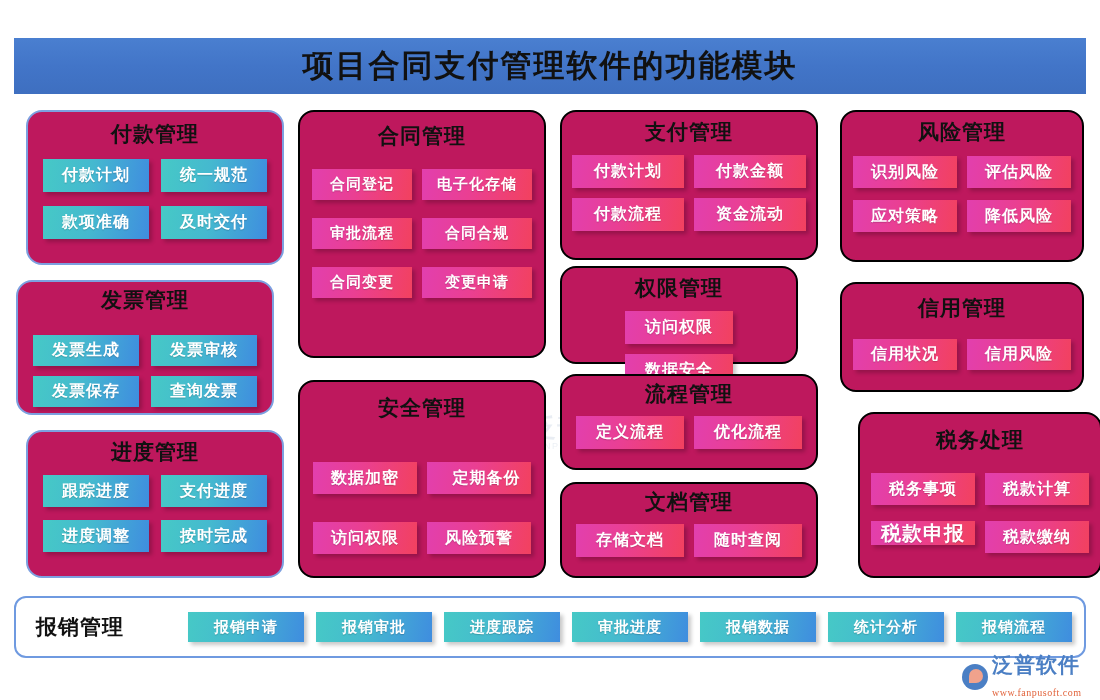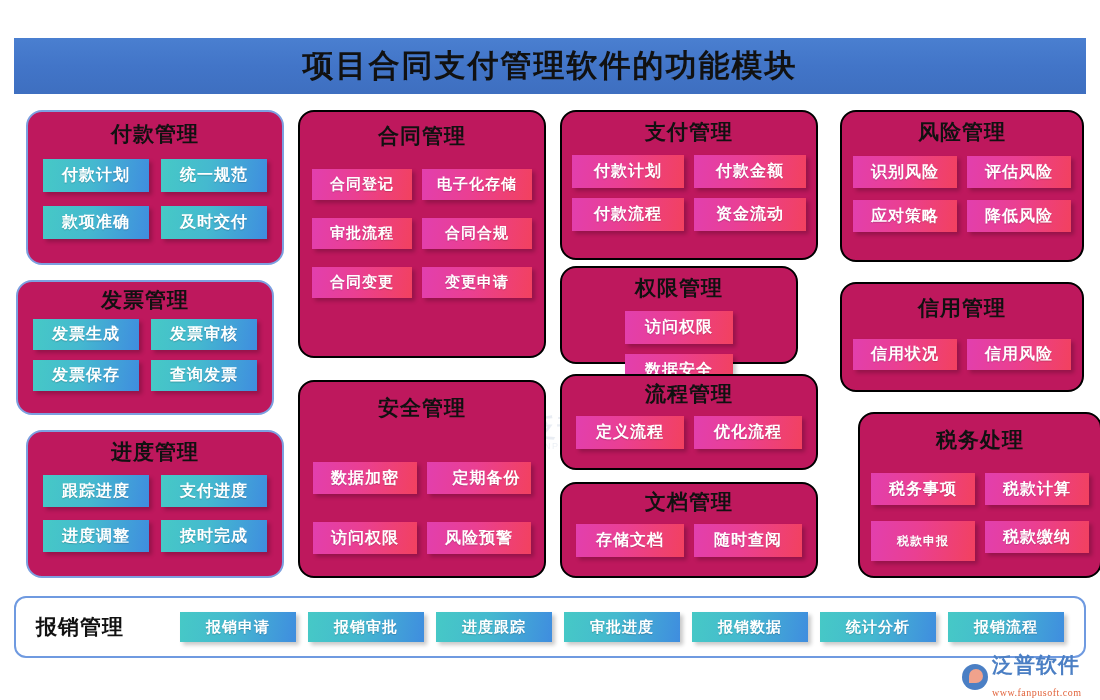--- a/index.html
+++ b/index.html
@@ -138,21 +138,21 @@
     color: #111111;
     letter-spacing: 1px;
     margin-left: 20px;
     width: 170px;
   }
   #bottom-chips {
     display: flex;
     align-items: center;
     gap: 12px;
     flex: 1;
-    padding-right: 20px;
+    padding-right: 12px;
   }
   #bottom-chips .chip {
     width: 116px;
     height: 30px;
     font-size: 15px;
   }
 
   
   #logo {
     position: absolute;
@@ -209,21 +209,21 @@
     <div class="chip-grid" style="margin-top:14px; gap:14px 12px; padding:0 14px;">
       <div class="chip teal" style="width:106px;height:33px;font-size:16px;">付款计划</div>
       <div class="chip teal" style="width:106px;height:33px;font-size:16px;">统一规范</div>
       <div class="chip teal" style="width:106px;height:33px;font-size:16px;">款项准确</div>
       <div class="chip teal" style="width:106px;height:33px;font-size:16px;">及时交付</div>
     </div>
   </div>
 
   <div class="card blue" style="left:16px; top:280px; width:258px; height:135px;">
     <div class="card-title" style="margin-top:8px;">发票管理</div>
-    <div class="chip-grid" style="margin-top:8px; gap:10px 12px; padding:0 14px;">
+    <div class="chip-grid" style="margin-top:24px; gap:10px 12px; padding:0 14px;">
       <div class="chip teal" style="width:106px;height:31px;font-size:16px;">发票生成</div>
       <div class="chip teal" style="width:106px;height:31px;font-size:16px;">发票审核</div>
       <div class="chip teal" style="width:106px;height:31px;font-size:16px;">发票保存</div>
       <div class="chip teal" style="width:106px;height:31px;font-size:16px;">查询发票</div>
     </div>
   </div>
 
   <div class="card blue" style="left:26px; top:430px; width:258px; height:148px;">
     <div class="card-title" style="margin-top:10px;">进度管理</div>
     <div class="chip-grid" style="margin-top:12px; gap:13px 12px; padding:0 14px;">
@@ -306,21 +306,21 @@
       <div class="chip magenta" style="width:104px;height:31px;font-size:16px;">信用状况</div>
       <div class="chip magenta" style="width:104px;height:31px;font-size:16px;">信用风险</div>
     </div>
   </div>
 
   <div class="card pink" style="left:858px; top:412px; width:244px; height:166px;">
     <div class="card-title" style="margin-top:16px;">税务处理</div>
     <div class="chip-grid" style="margin-top:22px; gap:16px 10px; padding:0 10px;">
       <div class="chip magenta" style="width:104px;height:32px;font-size:16px;">税务事项</div>
       <div class="chip magenta" style="width:104px;height:32px;font-size:16px;">税款计算</div>
-      <div class="chip magenta" style="width:104px;height:40px;font-size:12px;font-family:Liberation Mono, monospace;">税款申报</div>
+      <div class="chip magenta" style="width:104px;height:24px;font-size:20px;font-family:Liberation Mono, monospace;">税款申报</div>
       <div class="chip magenta" style="width:104px;height:32px;font-size:16px;">税款缴纳</div>
     </div>
   </div>
 
   <div id="bottom-bar">
     <div id="bottom-label">报销管理</div>
     <div id="bottom-chips">
       <div class="chip teal">报销申请</div>
       <div class="chip teal">报销审批</div>
       <div class="chip teal">进度跟踪</div>

